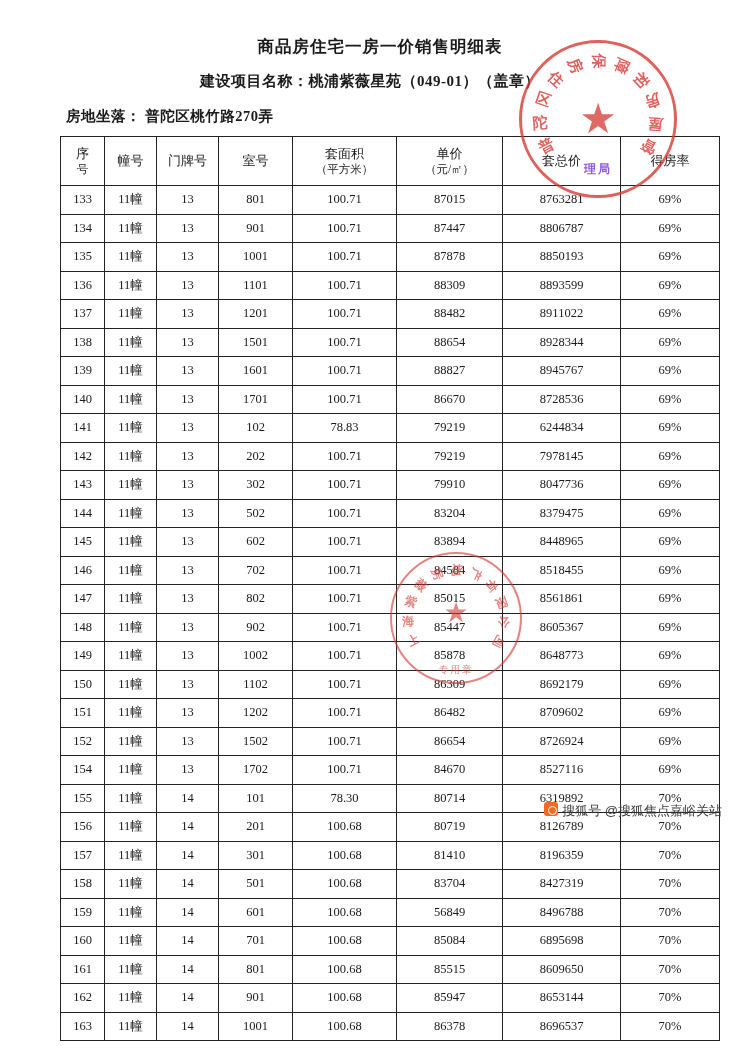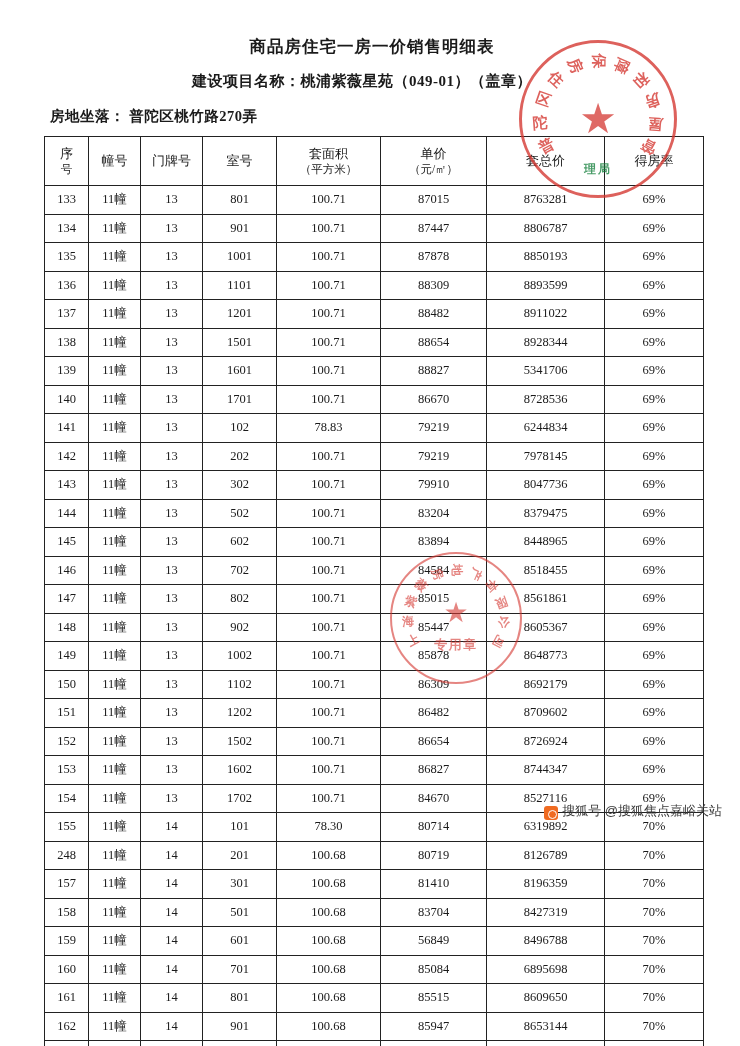--- a/index.html
+++ b/index.html
@@ -13,21 +13,21 @@
     position: relative;
     font-family: "Liberation Serif", "DejaVu Serif", serif;
     color: #1a1a1a;
     overflow: hidden;
   }
   .page {
     position: relative;
     width: 740px;
     height: 830px;
     box-sizing: border-box;
-    padding: 28px 40px 0 44px;
+    padding: 28px 40px 0 60px;
   }
   .doc-title {
     text-align: center;
     font-size: 16.5px;
     font-weight: bold;
     letter-spacing: 1px;
     margin: 8px 0 14px 0;
   }
   .project-line {
     text-align: center;
@@ -124,21 +124,21 @@
     font-weight: bold;
     color: #d4352f;
     transform-origin: 0 0;
     white-space: nowrap;
   }
   .stamp-top .bottom-text {
     position: absolute;
     left: 50%;
     bottom: 17px;
     transform: translateX(-50%);
-    color: #15803d;
+    color: #6d28d9;
     font-size: 12px;
     font-weight: bold;
     letter-spacing: 2px;
     white-space: nowrap;
   }
   .stamp-mid {
     left: 390px;
     top: 552px;
     width: 128px;
     height: 128px;
@@ -160,37 +160,37 @@
     top: 50%;
     font-size: 12px;
     font-weight: bold;
     color: #d4352f;
     transform-origin: 0 0;
     white-space: nowrap;
   }
   .stamp-mid .bottom-text {
     position: absolute;
     left: 50%;
-    bottom: 28px;
+    bottom: 5px;
     transform: translateX(-50%);
     color: #d4352f;
-    font-size: 13px;
-    font-weight: bold;
+    font-size: 10px;
+    font-weight: normal;
     letter-spacing: 1.5px;
     white-space: nowrap;
   }
   .watermark {
     position: absolute;
     right: 18px;
     bottom: 10px;
     font-size: 13px;
     color: #3a3a3a;
     font-family: "Liberation Sans", sans-serif;
     display: flex;
-    align-items: flex-end;
+    align-items: flex-start;
     gap: 4px;
   }
   .watermark .wm-logo {
     display: inline-block;
     width: 14px;
     height: 14px;
     border-radius: 3px;
     background: #f06b22;
     position: relative;
   }
@@ -324,21 +324,21 @@
           <td>8928344</td>
           <td>69%</td>
         </tr>
         <tr>
           <td>139</td>
           <td class="bldg">11幢</td>
           <td>13</td>
           <td>1601</td>
           <td>100.71</td>
           <td>88827</td>
-          <td>5341706</td>
+          <td>8945767</td>
           <td>69%</td>
         </tr>
         <tr>
           <td>140</td>
           <td class="bldg">11幢</td>
           <td>13</td>
           <td>1701</td>
           <td>100.71</td>
           <td>86670</td>
           <td>8728536</td>
@@ -458,51 +458,41 @@
           <td>152</td>
           <td class="bldg">11幢</td>
           <td>13</td>
           <td>1502</td>
           <td>100.71</td>
           <td>86654</td>
           <td>8726924</td>
           <td>69%</td>
         </tr>
         <tr>
-          <td>153</td>
-          <td class="bldg">11幢</td>
-          <td>13</td>
-          <td>1602</td>
-          <td>100.71</td>
-          <td>86827</td>
-          <td>8744347</td>
-          <td>69%</td>
-        </tr>
-        <tr>
           <td>154</td>
           <td class="bldg">11幢</td>
           <td>13</td>
           <td>1702</td>
           <td>100.71</td>
           <td>84670</td>
           <td>8527116</td>
           <td>69%</td>
         </tr>
         <tr>
           <td>155</td>
           <td class="bldg">11幢</td>
           <td>14</td>
           <td>101</td>
           <td>78.30</td>
           <td>80714</td>
           <td>6319892</td>
           <td>70%</td>
         </tr>
         <tr>
-          <td>248</td>
+          <td>156</td>
           <td class="bldg">11幢</td>
           <td>14</td>
           <td>201</td>
           <td>100.68</td>
           <td>80719</td>
           <td>8126789</td>
           <td>70%</td>
         </tr>
         <tr>
           <td>157</td>

